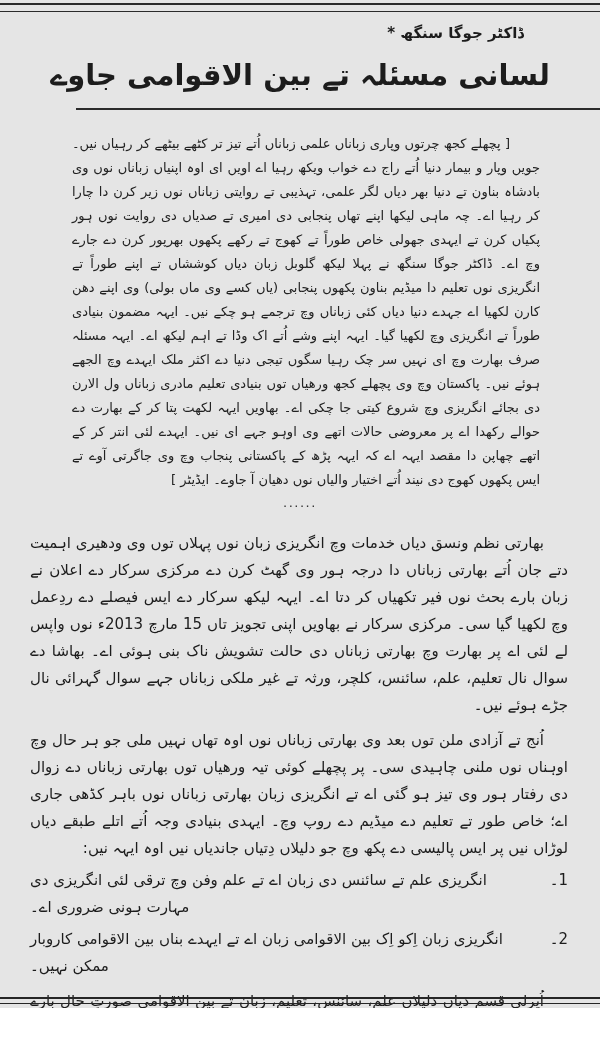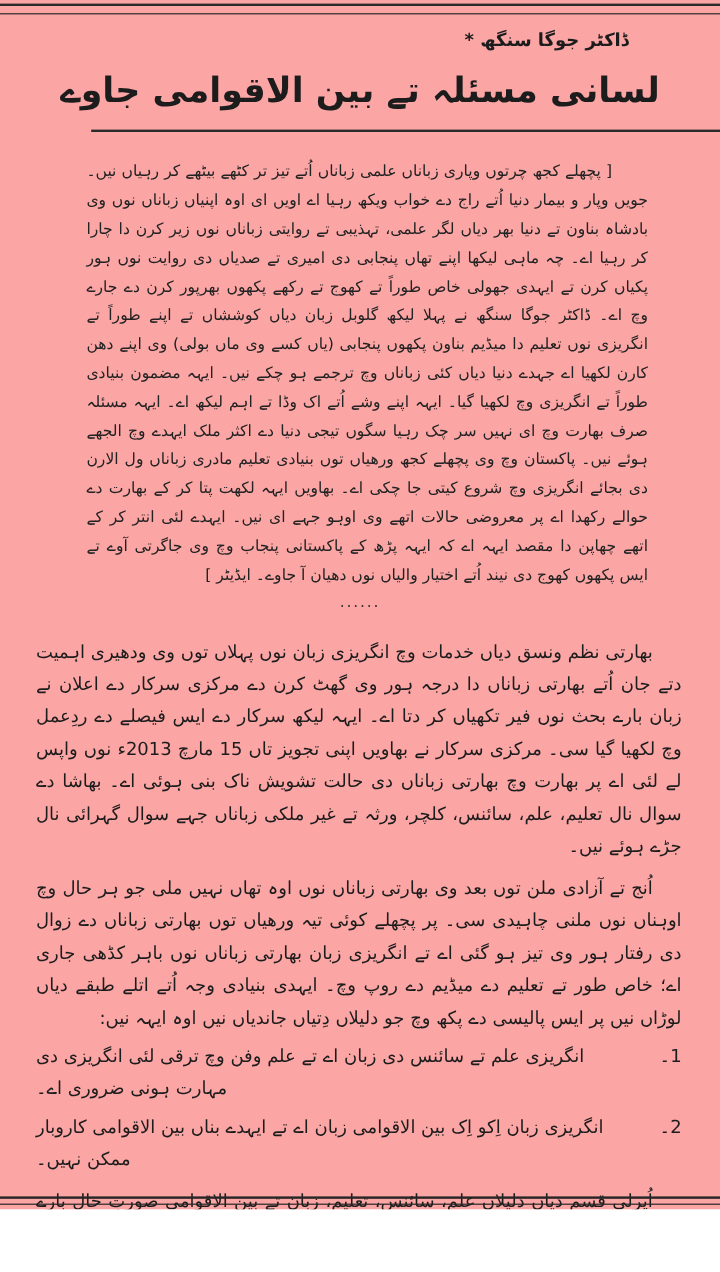--- a/index.html
+++ b/index.html
@@ -1,20 +1,20 @@
 <!DOCTYPE html>
 <html lang="ur" dir="rtl"><head>
 <meta charset="utf-8">
 <style>
   html,body { margin:0; padding:0; background:#ffffff; }
   .page {
     position:relative;
     width:600px; height:1008px;
     margin:0 auto;
-    background:#fca5a5;
+    background:#e5e5e5;
     overflow:hidden;
     color:#1c1c1c;
     font-family:"DejaVu Sans", sans-serif;
     direction:rtl;
   }
   .top-rules {
     margin-top:3px;
     height:6px;
     border-top:2px solid #2b2b2b;
     border-bottom:1px solid #2b2b2b;

